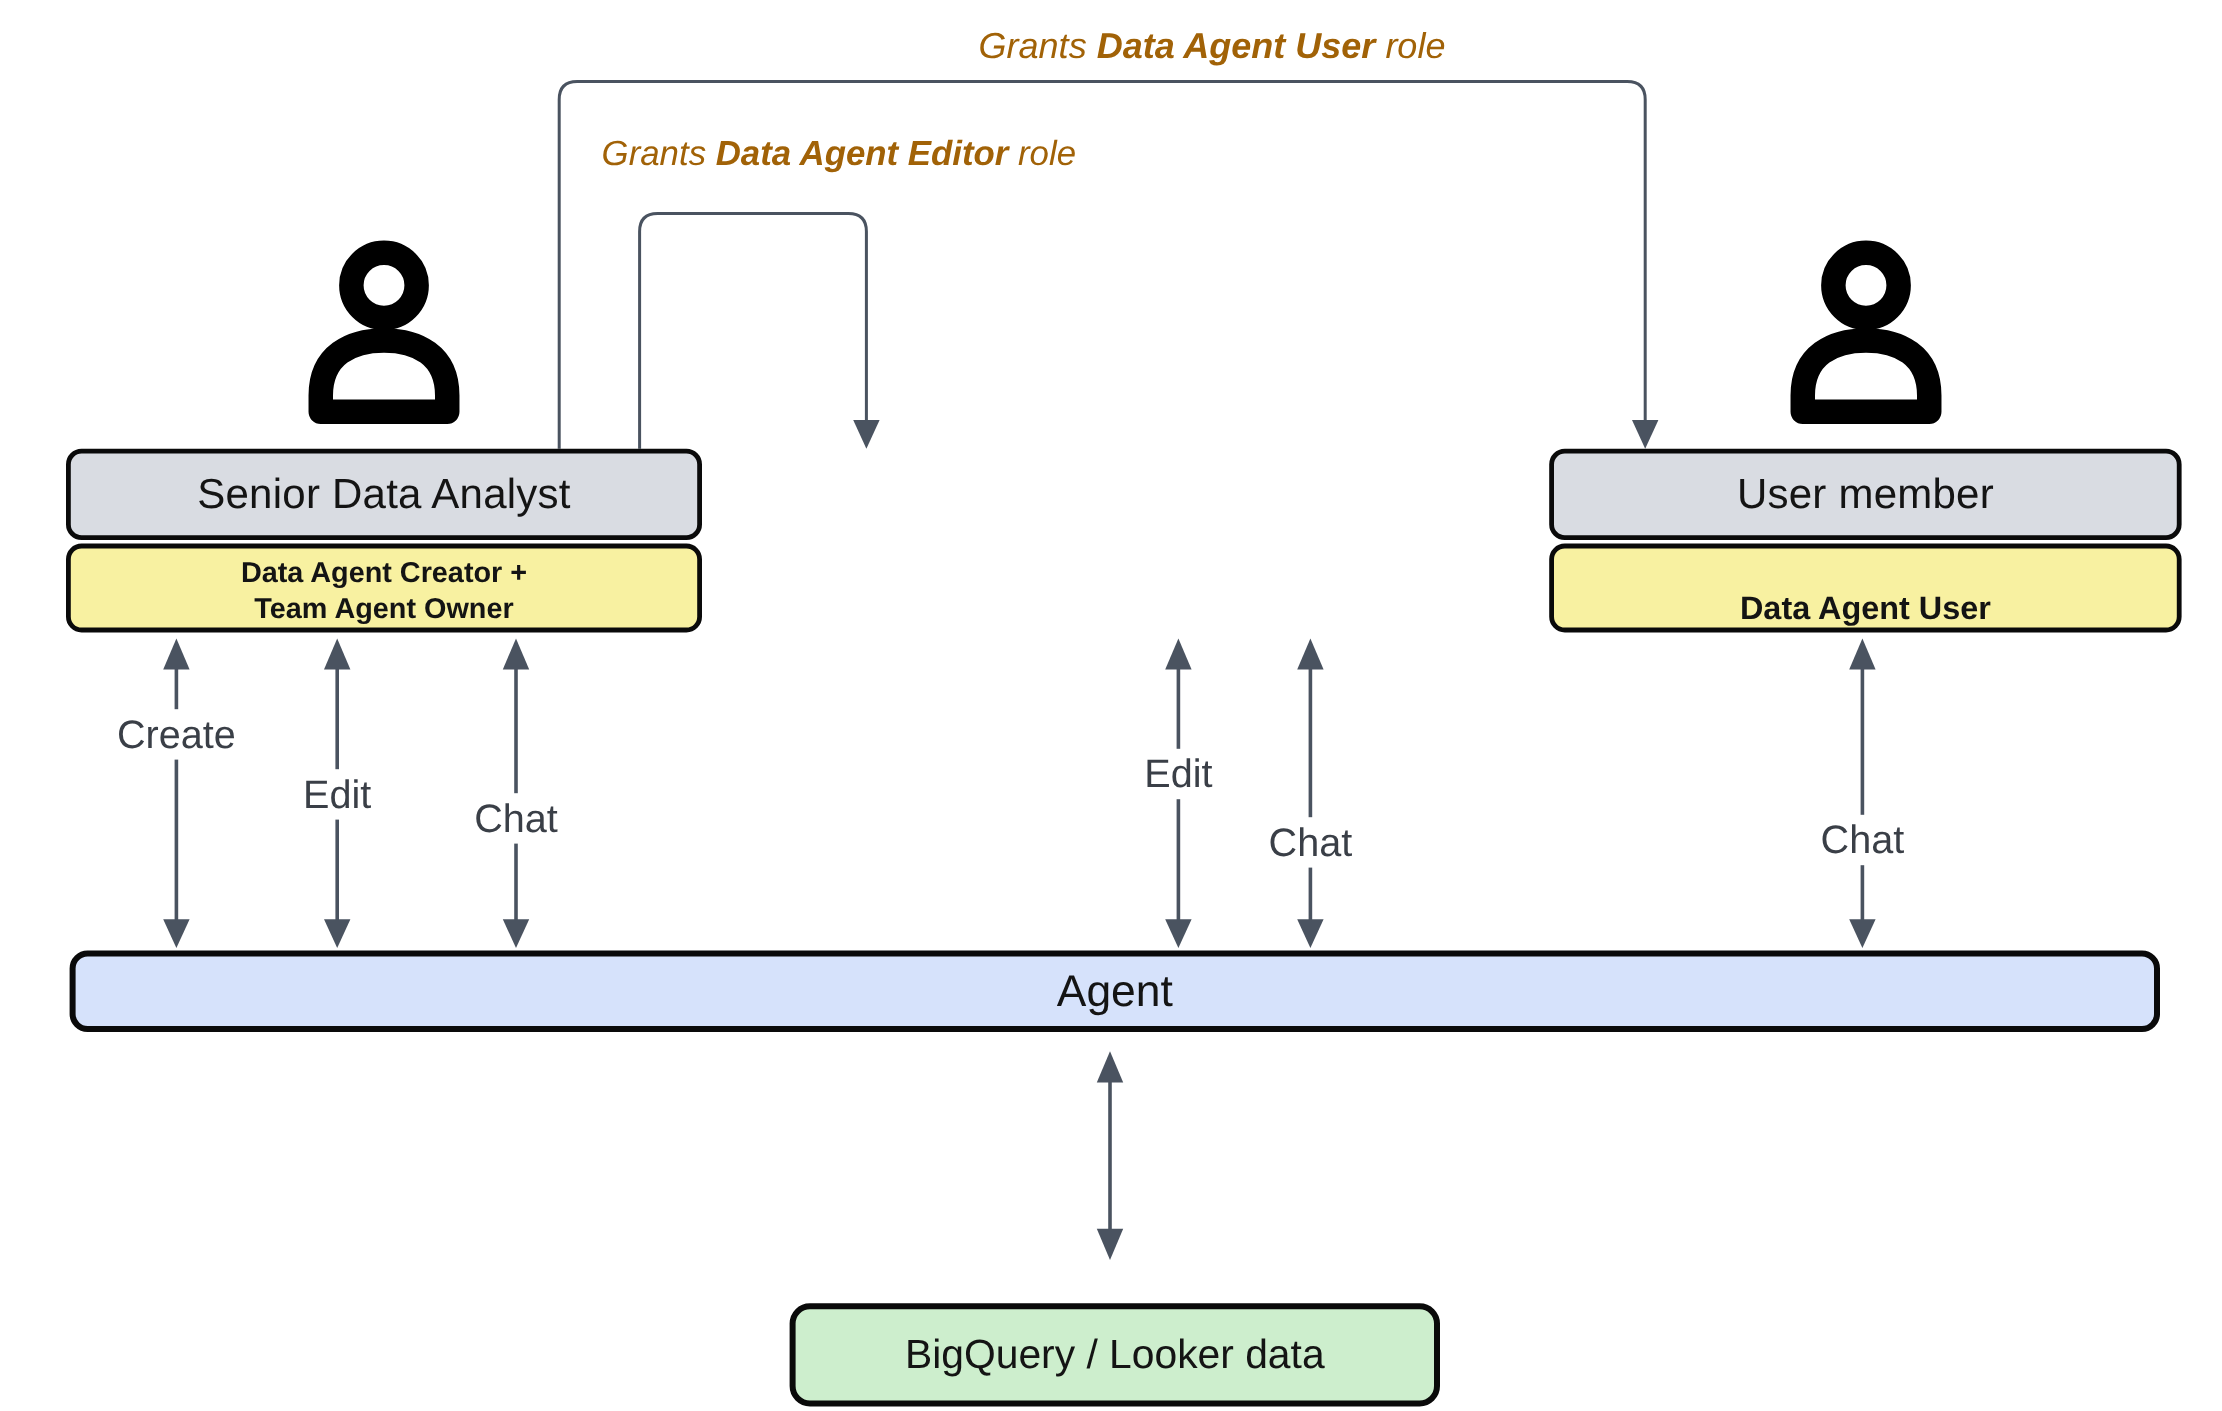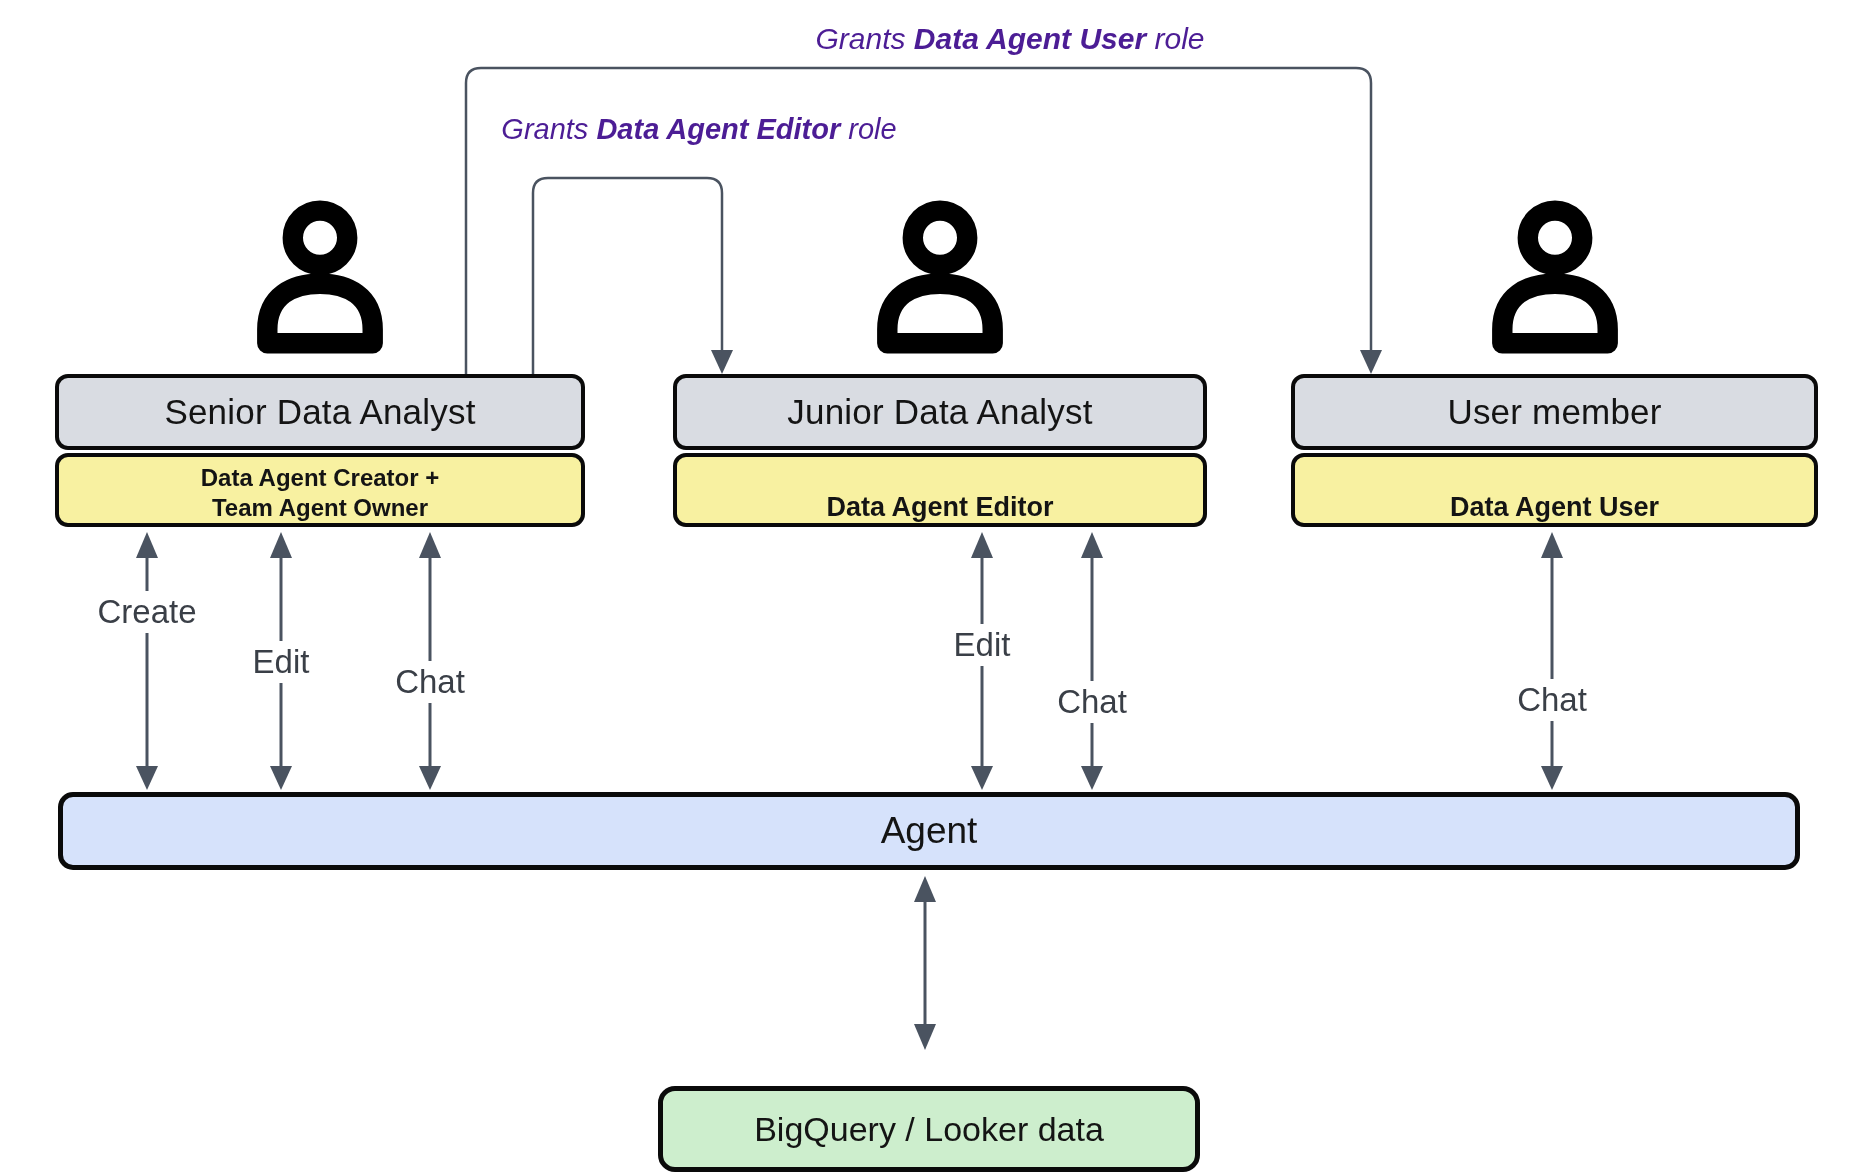--- a/index.html
+++ b/index.html
@@ -26,28 +26,28 @@
   }
   .role-box.single{font-size:27px;}
   .role-box.double{font-size:24px;line-height:1.25;}
 
   .action-label{
     position:absolute;transform:translate(-50%,-50%);
     background:#ffffff;padding:2px 8px;font-size:33px;color:#3a3f47;white-space:nowrap;
   }
   .grant-label{
     position:absolute;transform:translate(-50%,-50%);
-    background:#ffffff;padding:0 6px;font-style:italic;color:#4c1d95;white-space:nowrap;
+    background:#ffffff;padding:0 6px;font-style:italic;color:#a16207;white-space:nowrap;
   }
   .grant-label b{font-weight:bold;}
   .grant-user{font-size:30px;}
   .grant-editor{font-size:29px;}
 
   .agent-bar{
-    position:absolute;left:58px;top:792px;width:1742px;height:78px;
+    position:absolute;left:58px;top:792px;width:1742px;height:68px;
     background:#d6e2fb;border:5px solid #0a0a0a;border-radius:15px;
     box-sizing:border-box;display:flex;align-items:center;justify-content:center;
     font-size:37px;color:#141414;
   }
   .data-box{
     position:absolute;left:658px;top:1054px;width:542px;height:86px;
     background:#cdeecd;border:5px solid #0a0a0a;border-radius:17px;
     box-sizing:border-box;display:flex;align-items:center;justify-content:center;
     font-size:34px;color:#141414;margin-top:32px;
   }
@@ -108,28 +108,20 @@
       <circle cx="50" cy="24" r="16" fill="none" stroke="#000" stroke-width="12"></circle>
       <path d="M19 86 L19 78 C19 58 34 51 50 51 C66 51 81 58 81 78 L81 86 Z" fill="none" stroke="#000" stroke-width="12" stroke-linejoin="round"></path>
     </svg>
     <div class="title-box">Senior Data Analyst</div>
     <div class="role-box double">
       <div>Data Agent Creator +</div>
       <div>Team Agent Owner</div>
     </div>
   </div>
 
-  <div class="actor" style="left:673px;width:534px">
-    <svg class="person" width="170" height="172" viewBox="0 0 100 100">
-      <circle cx="50" cy="24" r="16" fill="none" stroke="#000" stroke-width="12"></circle>
-      <path d="M19 86 L19 78 C19 58 34 51 50 51 C66 51 81 58 81 78 L81 86 Z" fill="none" stroke="#000" stroke-width="12" stroke-linejoin="round"></path>
-    </svg>
-    <div class="title-box">Junior Data Analyst</div>
-    <div class="role-box single">Data Agent Editor</div>
-  </div>
 
   <div class="actor" style="left:1291px;width:527px">
     <svg class="person" width="170" height="172" viewBox="0 0 100 100">
       <circle cx="50" cy="24" r="16" fill="none" stroke="#000" stroke-width="12"></circle>
       <path d="M19 86 L19 78 C19 58 34 51 50 51 C66 51 81 58 81 78 L81 86 Z" fill="none" stroke="#000" stroke-width="12" stroke-linejoin="round"></path>
     </svg>
     <div class="title-box">User member</div>
     <div class="role-box single">Data Agent User</div>
   </div>
 

